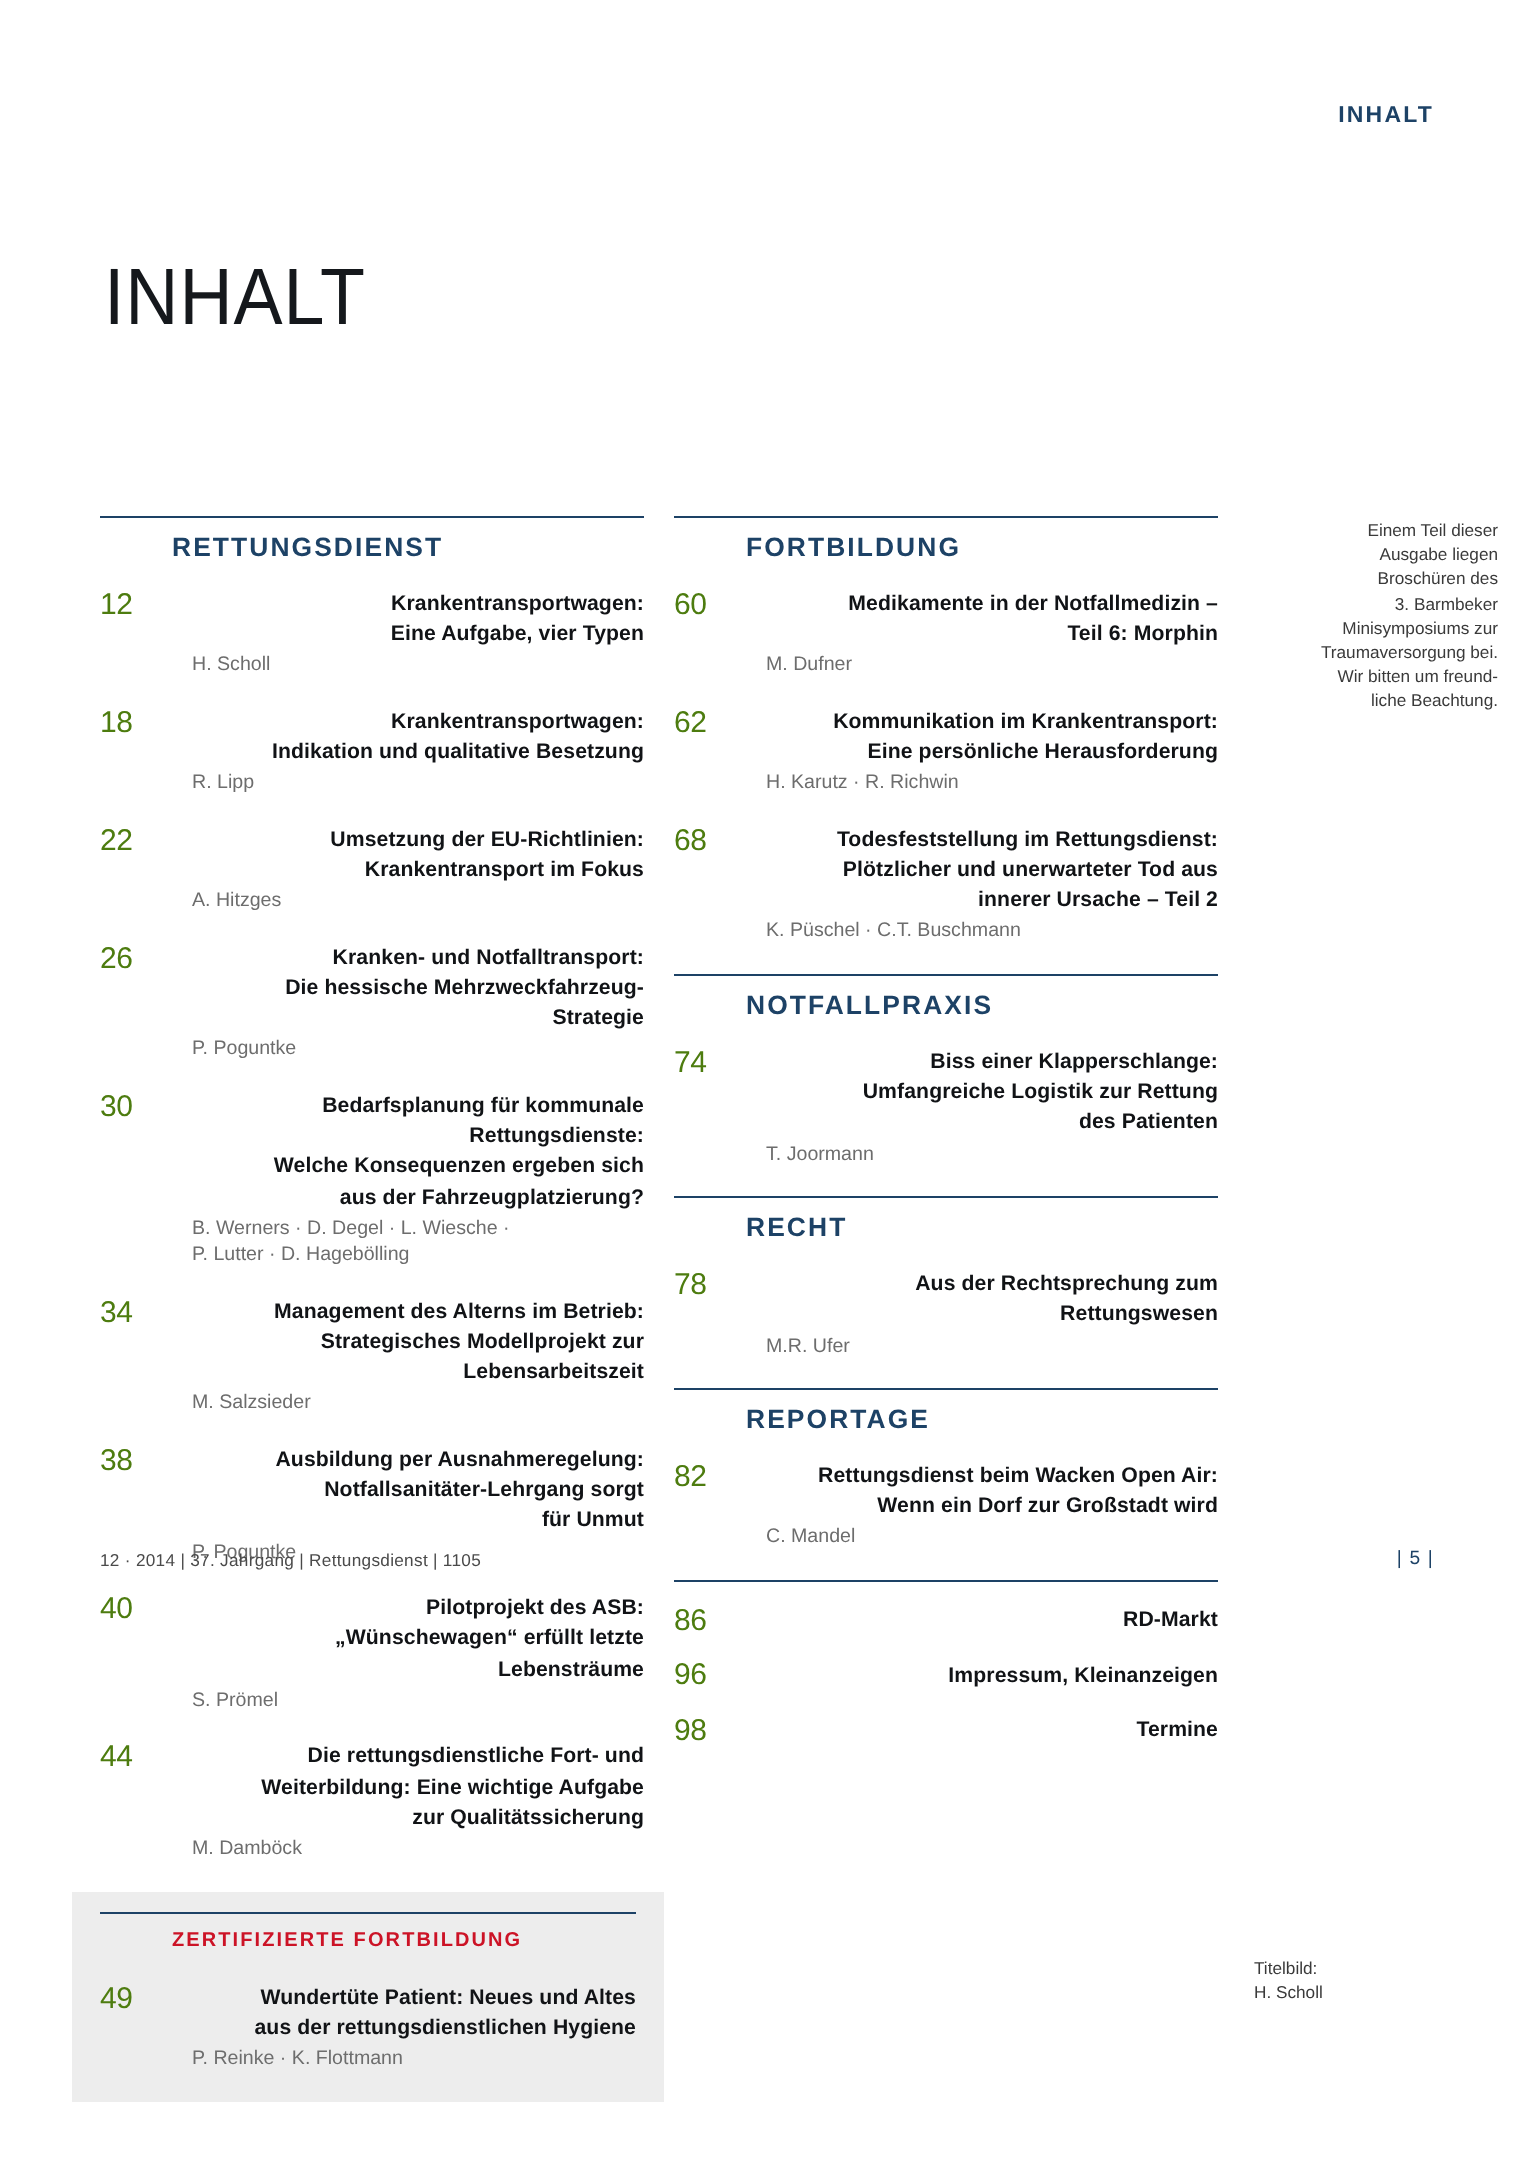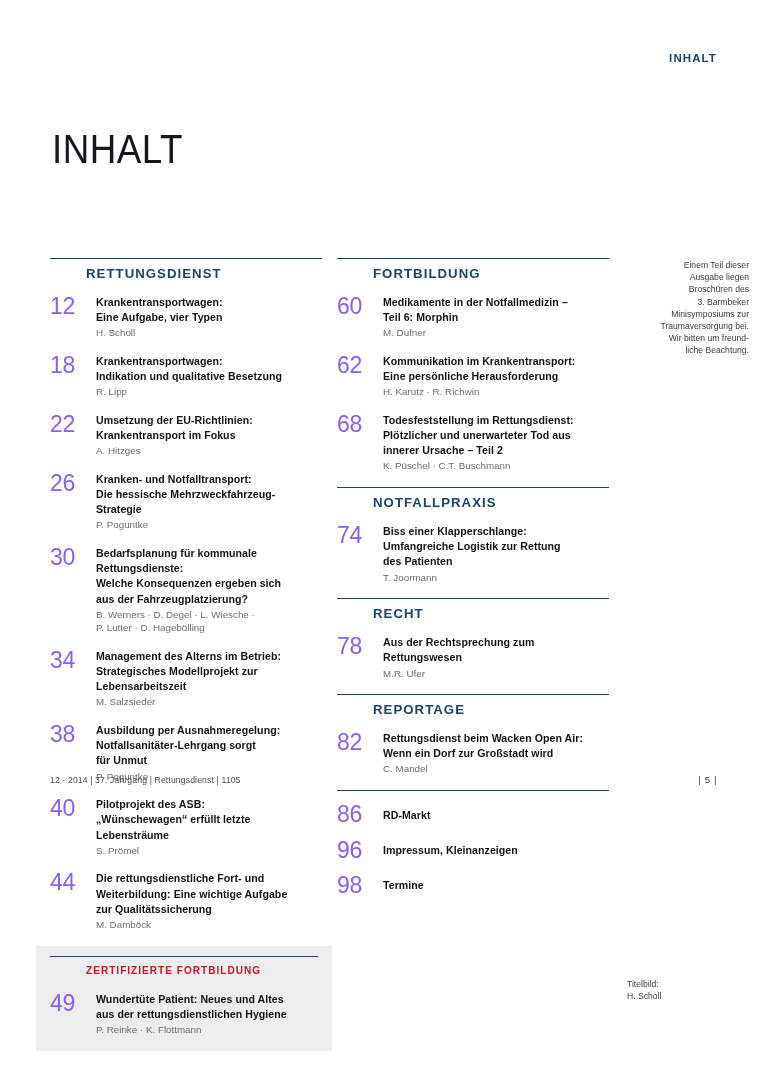--- a/index.html
+++ b/index.html
@@ -95,33 +95,34 @@
 
   
   .entry {
     display: flex;
     align-items: flex-start;
     margin-bottom: 14px;
   }
   .entry-page {
     width: 46px;
     flex: 0 0 46px;
-    font-size: 23px;
+    font-size: 15px;
     font-weight: 400;
-    color: #8b5cf6;
+    color: #4d7c0f;
     line-height: 1.02;
     letter-spacing: -0.2px;
   }
   .entry-body { flex: 1 1 auto; }
   .entry-title {
     font-size: 10.6px;
     font-weight: bold;
     line-height: 1.43;
     color: #111316;
     letter-spacing: 0.05px;
+    text-align: right;
   }
   .entry-authors {
     font-size: 9.8px;
     font-weight: 400;
     color: #6d6d6d;
     line-height: 1.4;
     margin-top: 1px;
   }
 
   

